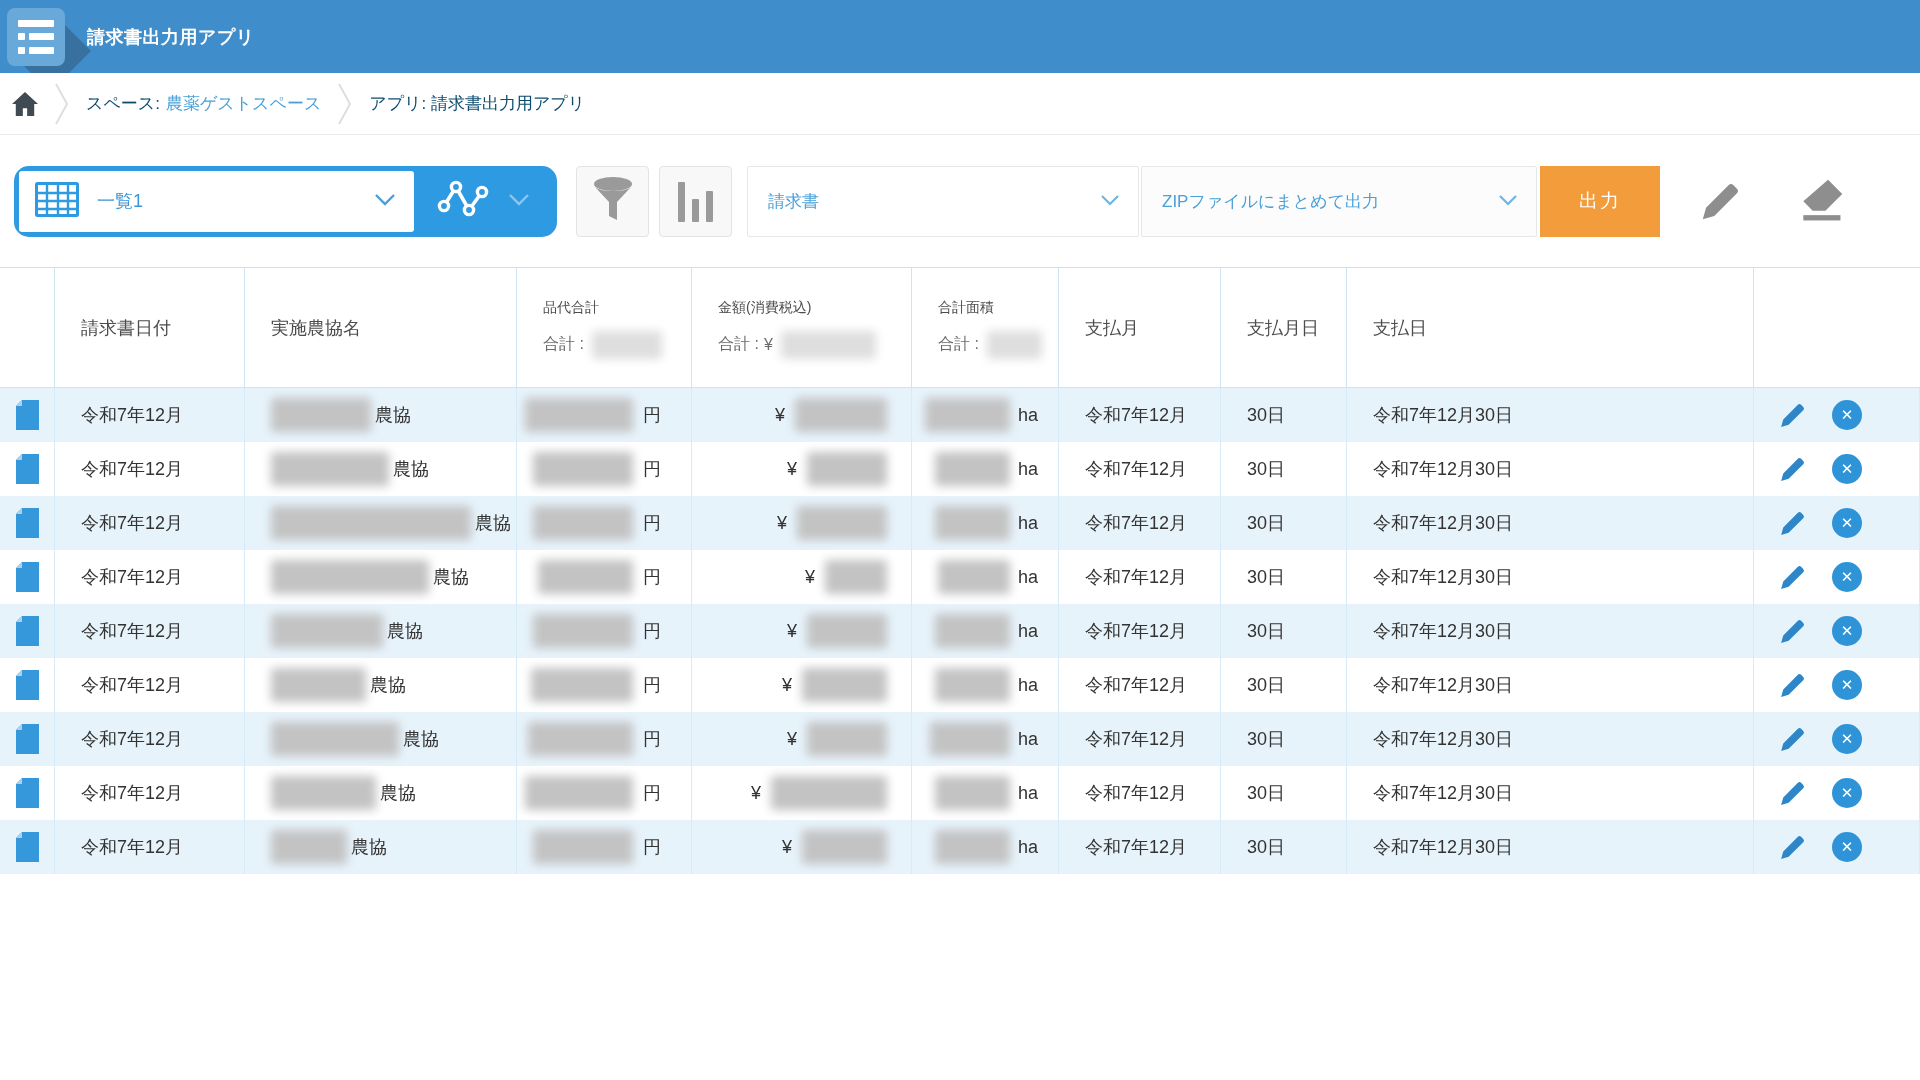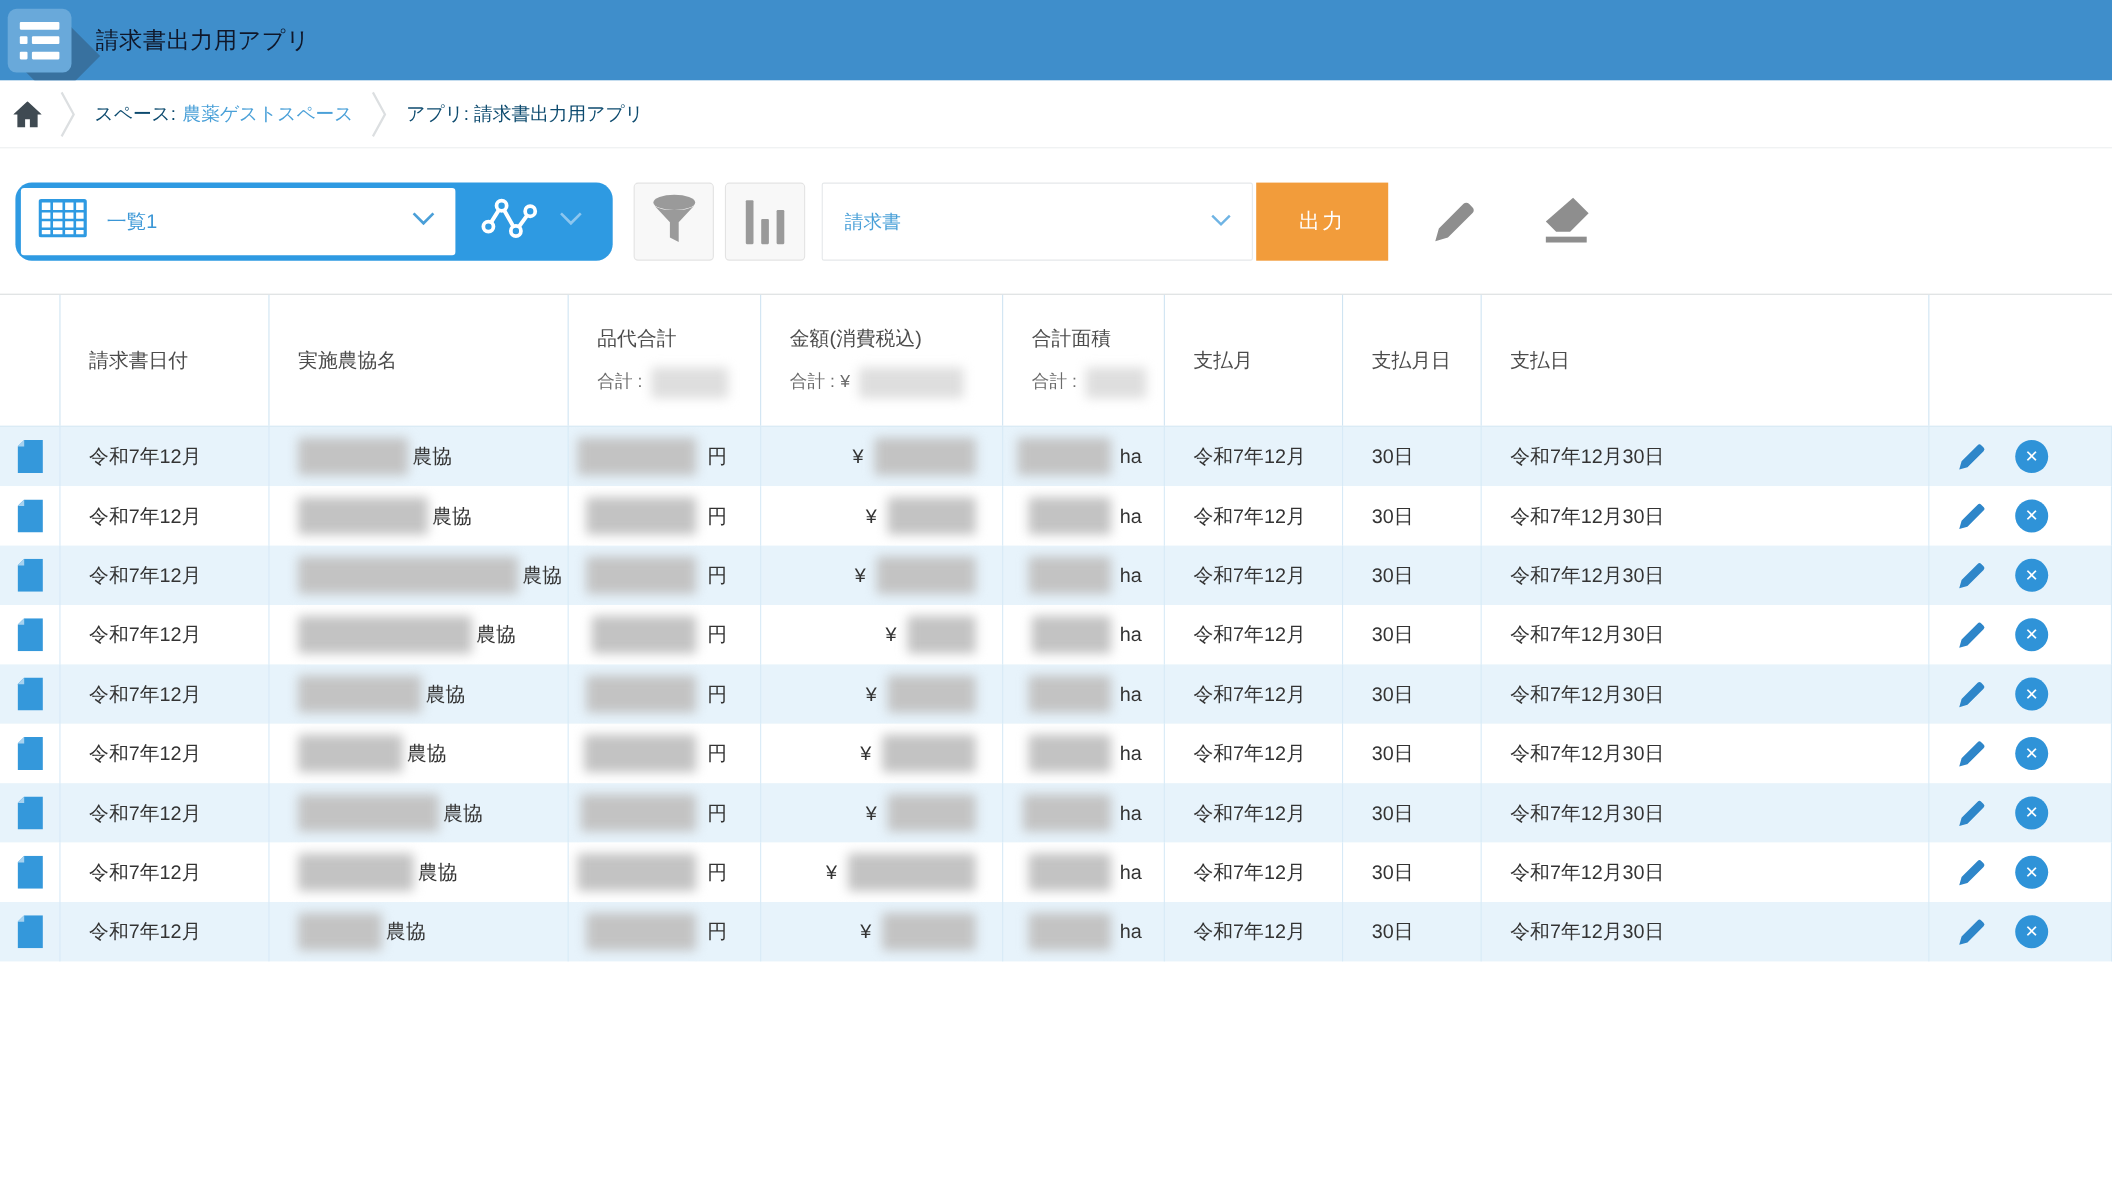--- a/index.html
+++ b/index.html
@@ -11,21 +11,21 @@
   
   .appbar{height:73px;background:#3f8ecb;display:flex;align-items:center;position:relative;overflow:hidden;}
   .menu-tile{width:58px;height:58px;margin-left:7px;position:relative;cursor:pointer;flex:0 0 auto;}
   .tile-shadow{position:absolute;left:14px;top:14px;width:58px;height:58px;background:#38719f;transform:rotate(45deg);}
   .tile-face{position:absolute;inset:0;background:#69a9da;border-radius:8px;box-sizing:border-box;
     padding:12px 11px;display:flex;flex-direction:column;justify-content:space-between;}
   .hl-top{display:block;height:7px;background:#fff;border-radius:1px;width:36px;}
   .hl-row{display:flex;justify-content:space-between;width:36px;}
   .hl-row .dot{width:7px;height:7px;background:#fff;border-radius:1px;}
   .hl-row .bar{width:25px;height:7px;background:#fff;border-radius:1px;}
-  .app-title{color:#0f172a;font-size:21px;font-weight:normal;margin:0 0 0 22px;letter-spacing:.5px;}
+  .app-title{color:#ffffff;font-size:18px;font-weight:bold;margin:0 0 0 22px;letter-spacing:.5px;}
   
   .crumbs{height:61px;border-bottom:1px solid #e7eaec;display:flex;align-items:center;padding-left:12px;
     font-size:17px;color:#8a9299;background:#fff;}
   .home-ic{display:flex;align-items:center;cursor:pointer;}
   .sep{margin:0 16px;flex:0 0 auto;}
   .crumb-label{color:#0c4a6e;}
   .crumb-link{color:#4aa0d8;text-decoration:none;cursor:pointer;margin-left:6px;}
   
   .toolbar{height:132px;display:flex;align-items:center;padding-left:14px;background:#fff;}
   .viewsel{display:flex;width:543px;height:71px;background:#2e9ae2;border-radius:15px;box-sizing:border-box;padding:5px;flex:0 0 auto;}
@@ -48,21 +48,21 @@
     display:flex;align-items:center;justify-content:center;margin-left:3px;cursor:pointer;letter-spacing:2px;}
   .tool-ic{display:flex;align-items:center;justify-content:center;cursor:pointer;}
   .tool-ic.pencil{margin-left:38px;}
   .tool-ic.eraser{margin-left:52px;}
   
   .grid{display:grid;grid-template-columns:55px 190px 272px 175px 220px 147px 162px 126px 407px 1fr;}
   .thead{border-top:1px solid #dadedf;border-bottom:1px solid #cfe4f2;height:119px;background:#fff;}
   .thead .c{border-right:1px solid #cfe4f2;display:flex;align-items:center;padding-left:26px;
     font-size:18px;color:#4c4c4c;box-sizing:border-box;}
   .thead .c.tot{flex-direction:column;align-items:flex-start;justify-content:center;gap:14px;padding-top:2px;}
-  .h-label{font-size:18px;color:#4c4c4c;}
+  .h-label{font-size:14px;color:#4c4c4c;}
   .h-total{font-size:16px;color:#6b6b6b;display:flex;align-items:center;}
   .h-total .blur{height:28px;background:#dedede;margin-left:8px;}
   .c:last-child{border-right:none;}
   .tbody .row{height:54px;}
   .tbody .row:nth-child(odd){background:#e7f3fb;}
   .tbody .row:nth-child(even){background:#fff;}
   .row .c{border-right:1px solid #d7eaf7;display:flex;align-items:center;box-sizing:border-box;
     font-size:18px;color:#333;padding-left:26px;overflow:hidden;}
   .row .c-icon{justify-content:center;padding-left:0;}
   .row .c-price{justify-content:flex-end;padding-left:0;padding-right:30px;}
@@ -178,20 +178,29 @@
   <div class="tsel doc">
     <span>請求書</span>
     <span class="spacer"></span>
     <span>
       <svg width="20" height="12" viewBox="0 0 20 12">
           <polyline points="2,2 10,10 18,2" fill="none" stroke="#6fb4e4" stroke-width="2.2"></polyline>
         </svg>
     </span>
   </div>
 
+  <div class="tsel mode">
+    <span>ZIPファイルにまとめて出力</span>
+    <span class="spacer"></span>
+    <span>
+      <svg width="20" height="12" viewBox="0 0 20 12">
+          <polyline points="2,2 10,10 18,2" fill="none" stroke="#6fb4e4" stroke-width="2.2"></polyline>
+        </svg>
+    </span>
+  </div>
 
   <button class="export-btn">出力</button>
 
   <span class="tool-ic pencil">
     <svg width="46" height="46" viewBox="0 0 24 24">
         <path d="M2.5 21.5l1.7-6L15.9 3.8a1.8 1.8 0 0 1 2.6 0l1.7 1.7a1.8 1.8 0 0 1 0 2.6L8.5 19.8l-6 1.7z" fill="#8e8e8e"></path>
       </svg>
   </span>
 
   <span class="tool-ic eraser">

